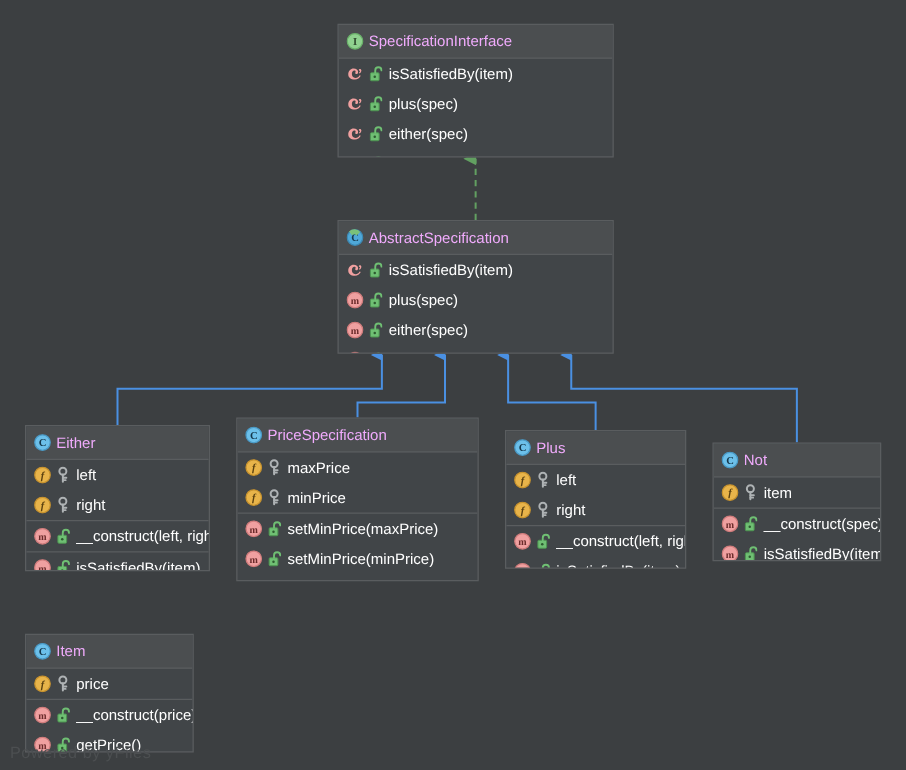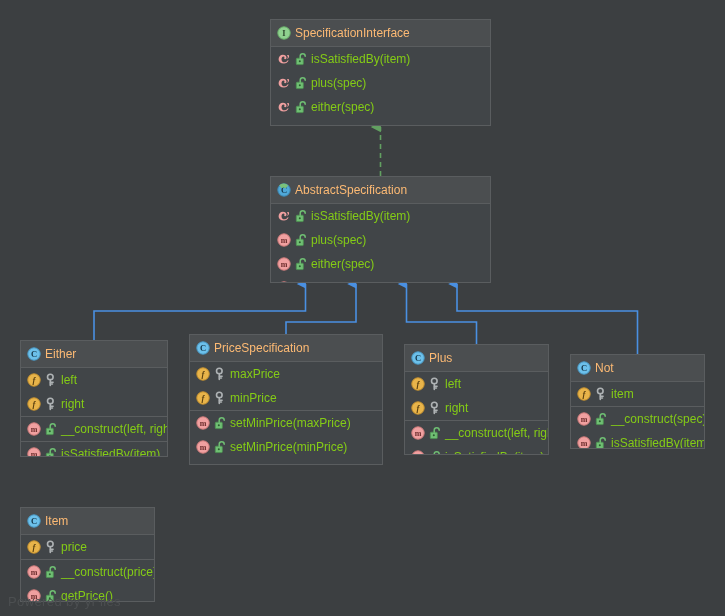--- a/index.html
+++ b/index.html
@@ -37,27 +37,27 @@
   .uml-section:last-child{border-bottom:none;}
   .uml-row{
     height:24px;
     display:flex;
     align-items:center;
     padding-left:6px;
     box-sizing:border-box;
     white-space:nowrap;
   }
   .lbl{
-    color:#84cc16;
+    color:#ffffff;
     font-size:12px;
     line-height:14px;
     white-space:nowrap;
   }
   .title-lbl{
-    color:#fdba74;
+    color:#f0abfc;
     font-size:12px;
     line-height:14px;
     white-space:nowrap;
   }
 
   
   .ico{
     width:14px;height:14px;
     flex:0 0 14px;
     margin-right:4px;

